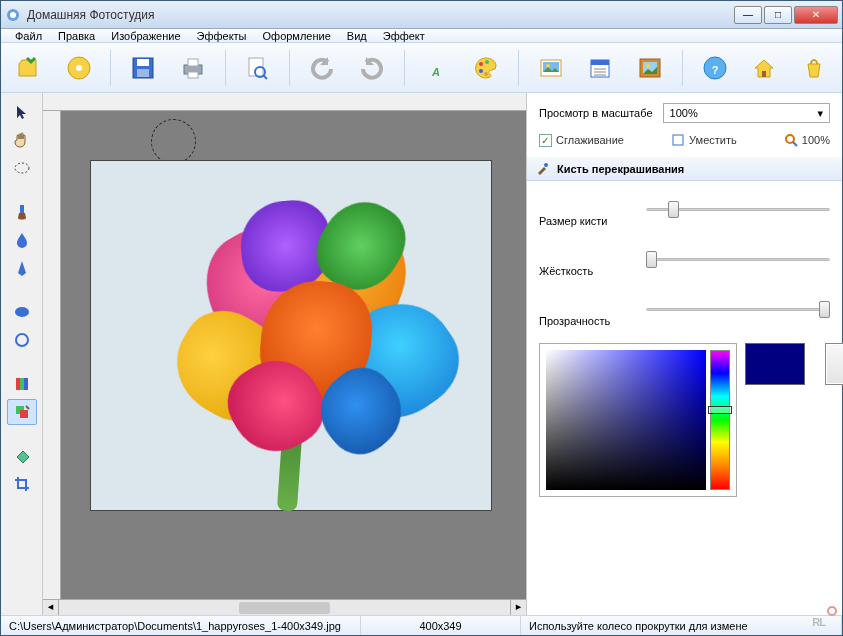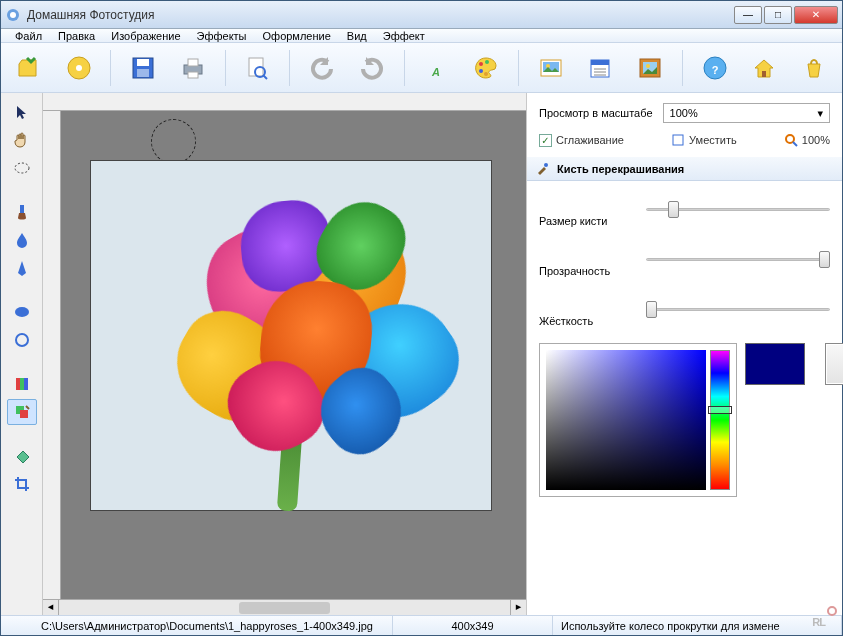--- a/index.html
+++ b/index.html
@@ -66,21 +66,21 @@
 .gradbox::after { content: ""; position: absolute; inset: 0; background: linear-gradient(to bottom, rgba(0,0,0,0), #000); }
 .huebar { width: 20px; height: 140px; background: linear-gradient(#f0f, #00f 16%, #0ff 33%, #0f0 50%, #ff0 66%, #f80 83%, #f00); border: 1px solid #888; position: relative; }
 .hueknob { position: absolute; left: -3px; right: -3px; top: 55px; height: 8px; border: 1px solid #333; background: rgba(255,255,255,0.3); }
 .sidecol { display: flex; flex-direction: row; gap: 20px; }
 .swatch { width: 60px; height: 42px; background: #000080; border: 1px solid #666; }
 .eyedrop { width: 60px; height: 42px; border: 1px solid #888; background: linear-gradient(#f8f8f8,#e4e4e4); display: flex; align-items: center; justify-content: center; box-shadow: inset 0 0 0 1px #fff; }
 .shapebtn { width: 60px; height: 44px; border: 1px solid #ccc; color: #999; display: flex; align-items: center; justify-content: center; text-align: center; line-height: 1.2; }
 
 .statusbar { height: 20px; background: linear-gradient(#f8fbff,#e4eefa); border-top: 1px solid #c8d6e8; display: flex; align-items: center; }
 .status-cell { padding: 0 8px; border-right: 1px solid #c8d6e8; height: 100%; display: flex; align-items: center; }
-.status-cell.path { width: 360px; margin-left: 32px; }
+.status-cell.path { width: 360px; }
 .status-cell.dims { width: 160px; justify-content: center; }
 .status-cell.hint { flex: 1; }
 
 
 .petal { position: absolute; border-radius: 50% 40% 50% 40%; filter: blur(0.3px); }
 .stem { position: absolute; width: 20px; height: 120px; background: linear-gradient(#3a7a2a,#6ab04a); left: 190px; top: 230px; transform: rotate(4deg); border-radius: 8px; }
 
 .watermark { position: absolute; right: 6px; bottom: 4px; font-size: 22px; color: #bbb; font-weight: bold; letter-spacing: -1px; }
 .watermark .dot { width: 10px; height: 10px; border: 2px solid #d99; border-radius: 50%; display: inline-block; margin-left: 2px; position: relative; top: -10px; }
 </style>
@@ -369,31 +369,31 @@
       </div>
       <div class="panel-body" style="gap:14px">
         <div class="slider-row">
           <div class="lbl">Размер кисти</div>
           <div class="slider">
               <div class="track"></div>
               <div class="knob" style="left:12%"></div>
             </div>
         </div>
         <div class="slider-row">
+          <div class="lbl">Жёсткость</div>
+          <div class="slider">
+              <div class="track"></div>
+              <div class="knob" style="left:0%"></div>
+            </div>
+        </div>
+        <div class="slider-row">
           <div class="lbl">Прозрачность</div>
           <div class="slider">
               <div class="track"></div>
               <div class="knob" style="left:calc(100% - 11px)"></div>
-            </div>
-        </div>
-        <div class="slider-row">
-          <div class="lbl">Жёсткость</div>
-          <div class="slider">
-              <div class="track"></div>
-              <div class="knob" style="left:0%"></div>
             </div>
         </div>
       </div>
 
       <div class="colorarea">
         <div class="colorbox">
           <div class="gradbox"></div>
           <div class="huebar">
               <div class="hueknob"></div>
             </div>

